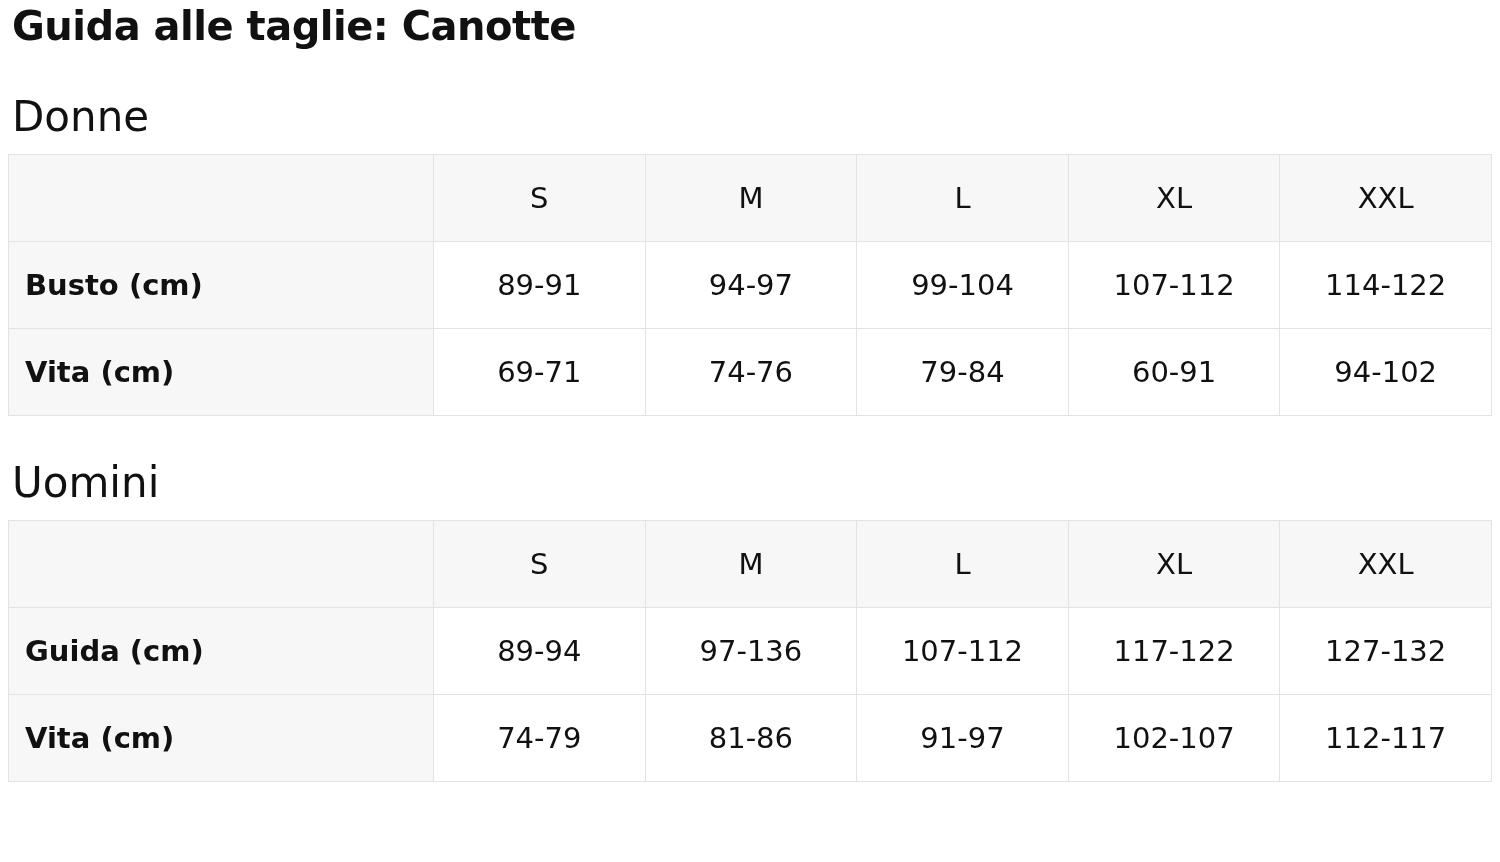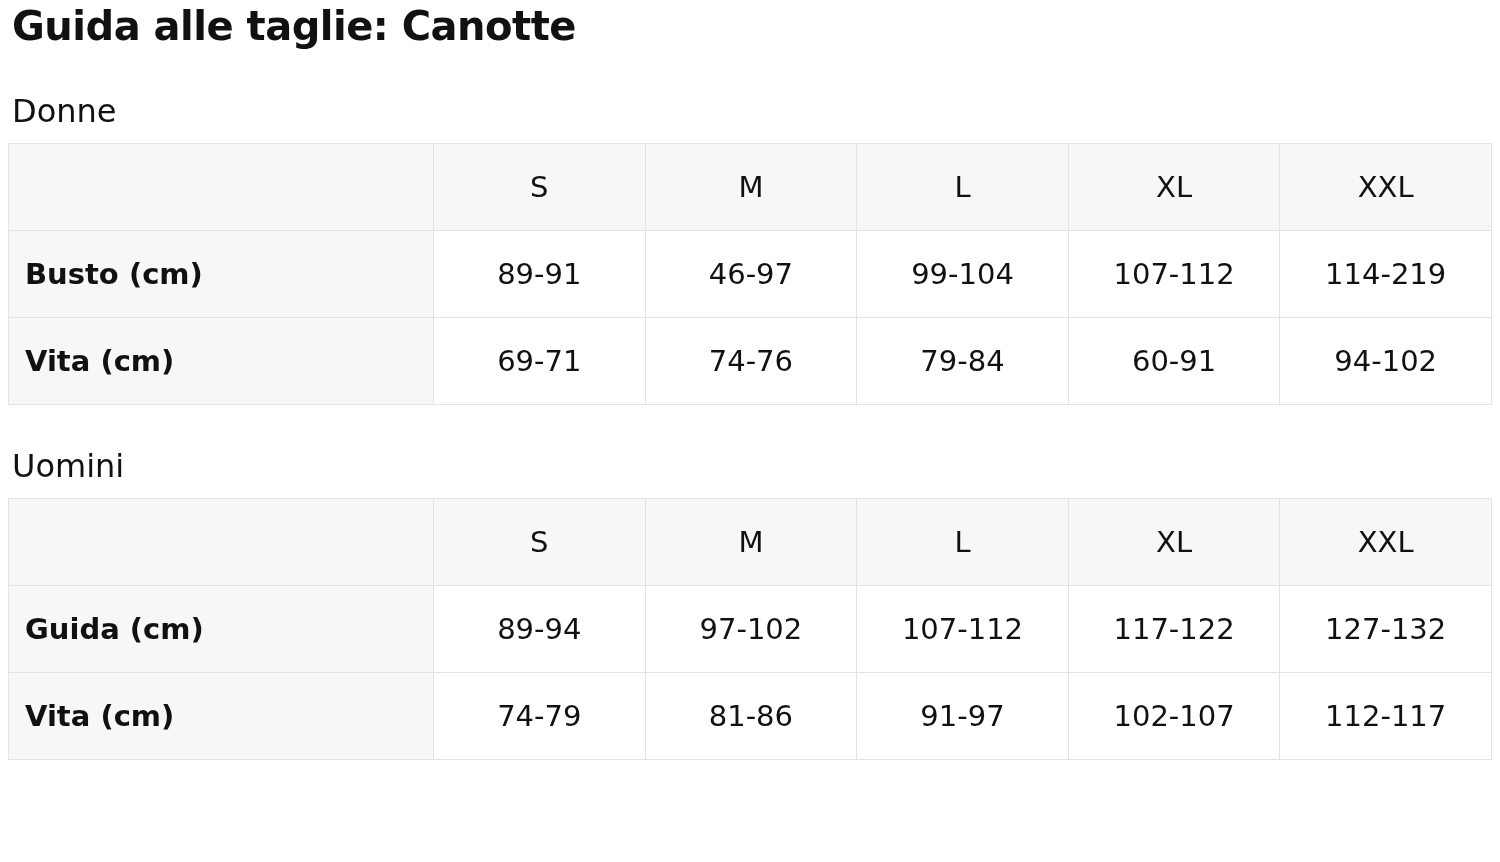--- a/index.html
+++ b/index.html
@@ -19,21 +19,21 @@
     box-sizing: border-box;
   }
   .page-title {
     font-size: 40px;
     font-weight: bold;
     letter-spacing: -0.5px;
     margin: 2px 0 0 4px;
     line-height: 1.2;
   }
   .section-title {
-    font-size: 32px;
+    font-size: 42px;
     font-weight: normal;
     margin: 44px 0 14px 4px;
     line-height: 1.1;
   }
   table {
     border-collapse: collapse;
     width: 100%;
     table-layout: fixed;
   }
   table td, table th {
@@ -75,24 +75,24 @@
         <th class="col-size">M</th>
         <th class="col-size">L</th>
         <th class="col-size">XL</th>
         <th class="col-size">XXL</th>
       </tr>
     </thead>
     <tbody>
       <tr>
         <td class="row-label">Busto (cm)</td>
         <td>89-91</td>
-        <td>46-97</td>
+        <td>94-97</td>
         <td>99-104</td>
         <td>107-112</td>
-        <td>114-219</td>
+        <td>114-122</td>
       </tr>
       <tr>
         <td class="row-label">Vita (cm)</td>
         <td>69-71</td>
         <td>74-76</td>
         <td>79-84</td>
         <td>60-91</td>
         <td>94-102</td>
       </tr>
     </tbody>
@@ -107,21 +107,21 @@
         <th class="col-size">M</th>
         <th class="col-size">L</th>
         <th class="col-size">XL</th>
         <th class="col-size">XXL</th>
       </tr>
     </thead>
     <tbody>
       <tr>
         <td class="row-label">Guida (cm)</td>
         <td>89-94</td>
-        <td>97-102</td>
+        <td>97-136</td>
         <td>107-112</td>
         <td>117-122</td>
         <td>127-132</td>
       </tr>
       <tr>
         <td class="row-label">Vita (cm)</td>
         <td>74-79</td>
         <td>81-86</td>
         <td>91-97</td>
         <td>102-107</td>

